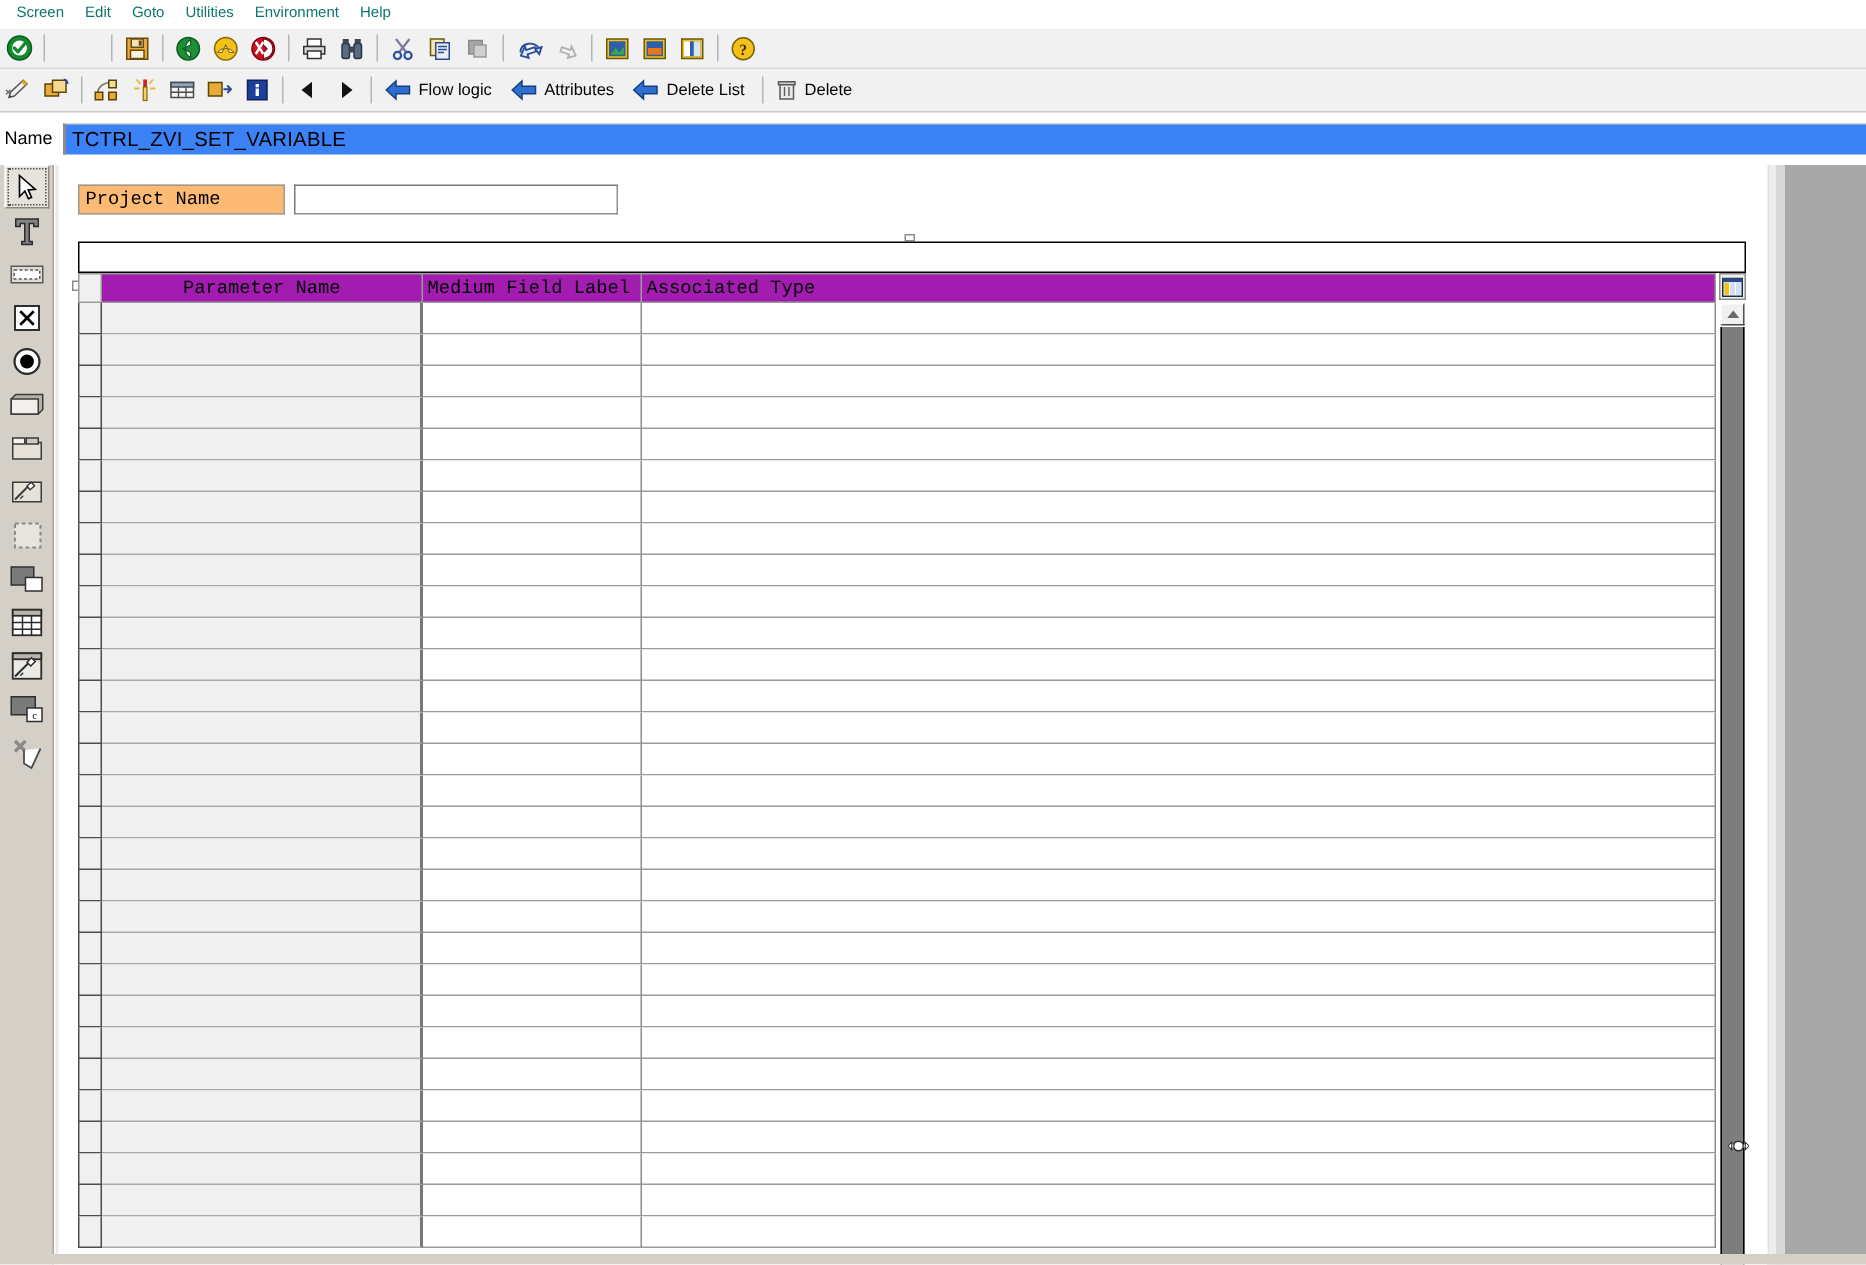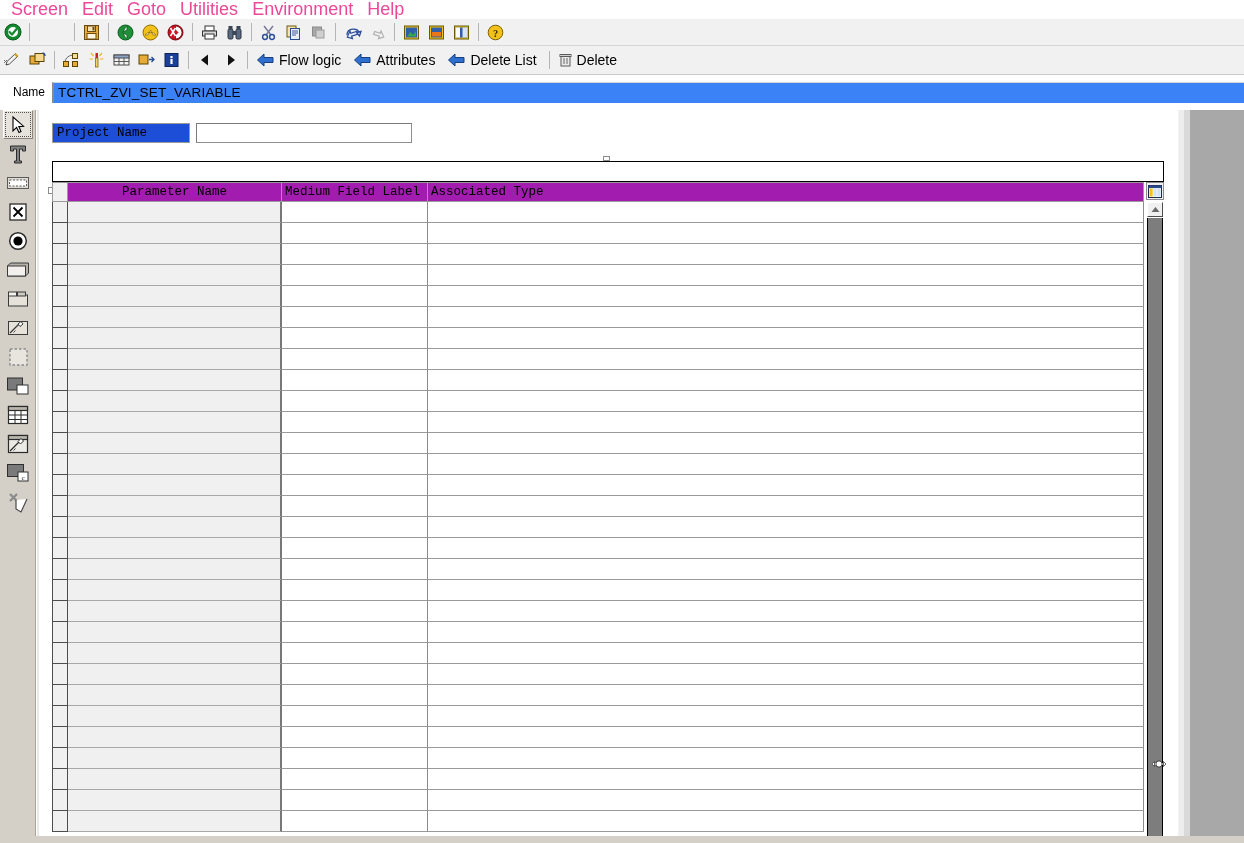--- a/index.html
+++ b/index.html
@@ -38,22 +38,22 @@
     left: 0; top: 0;
     width: 1244px; height: 19px;
     background: #ffffff;
     display: flex;
     align-items: center;
     padding-left: 4px;
     box-sizing: border-box;
     z-index: 3;
   }
   #menubar .menu-item {
-    font-size: 18px;
-    color: #ec4899;
+    font-size: 10px;
+    color: #0f766e;
     padding: 1px 7px 2px 7px;
     cursor: default;
     white-space: nowrap;
     line-height: 14px;
     text-align: right;
   }
 
   
   .toolbar {
     position: absolute;
@@ -85,41 +85,41 @@
   }
   .tb-gap-lg { width: 36px; flex: none; }
 
   .tb-text-btn {
     height: 22px;
     display: flex; align-items: center;
     padding: 0 7px 0 3px;
     border: 1px solid transparent;
     box-sizing: border-box;
     cursor: default;
-    font-size: 14px;
+    font-size: 11px;
     color: #000;
     white-space: nowrap;
     flex: none;
   }
   .tb-text-btn .lbl { margin-left: 4px; }
 
   
   #namebar {
     position: absolute;
     left: 0; top: 76px;
     width: 1244px; height: 32px;
     background: #ffffff;
     display: flex;
     align-items: center;
     box-sizing: border-box;
   }
   #namebar .name-label {
     font-size: 12px;
     color: #000;
-    padding-left: 13px;
+    padding-left: 3px;
     padding-right: 7px;
     white-space: nowrap;
   }
   #namebar .name-input {
     flex: 1;
     height: 21px;
     border: none;
     border-left: 2px solid #8a8a8a;
     border-top: 1px solid #d4d4d4;
     background: #3b82f6;
@@ -198,21 +198,21 @@
   
   #projrow {
     position: absolute;
     left: 13px; top: 13px;
     height: 20px;
     display: flex;
     align-items: stretch;
   }
   .sap-label-box {
     border: 1px solid #9a9a9a;
-    background: #1d4ed8;
+    background: #fdba74;
     font-family: "Liberation Mono", monospace;
     font-size: 12.5px;
     color: #000;
     display: flex;
     align-items: center;
     padding: 0 4px;
     box-sizing: border-box;
     white-space: nowrap;
   }
   .sap-input-box {

